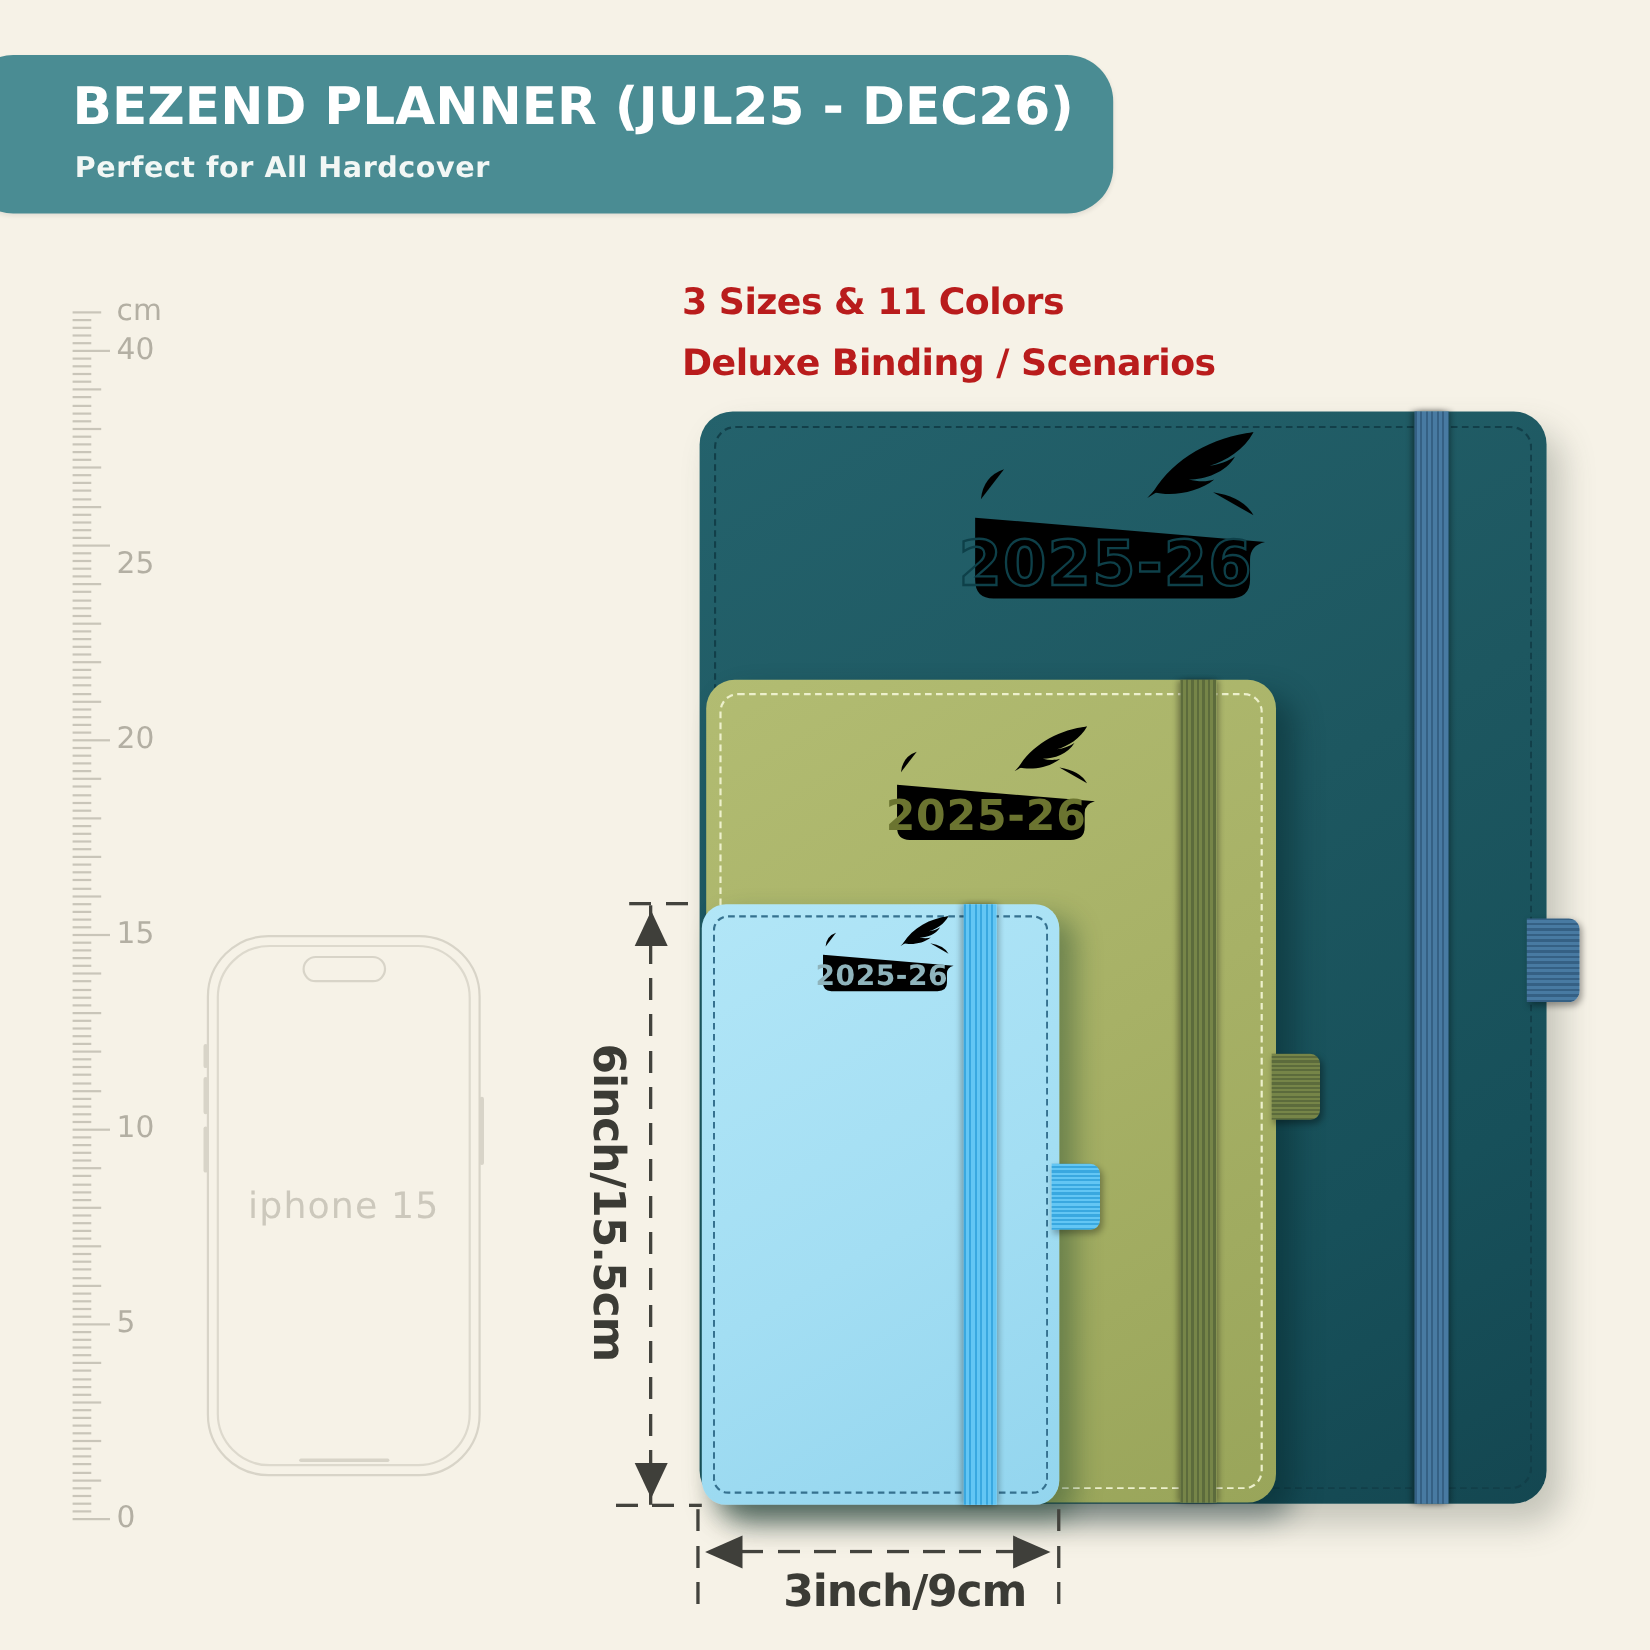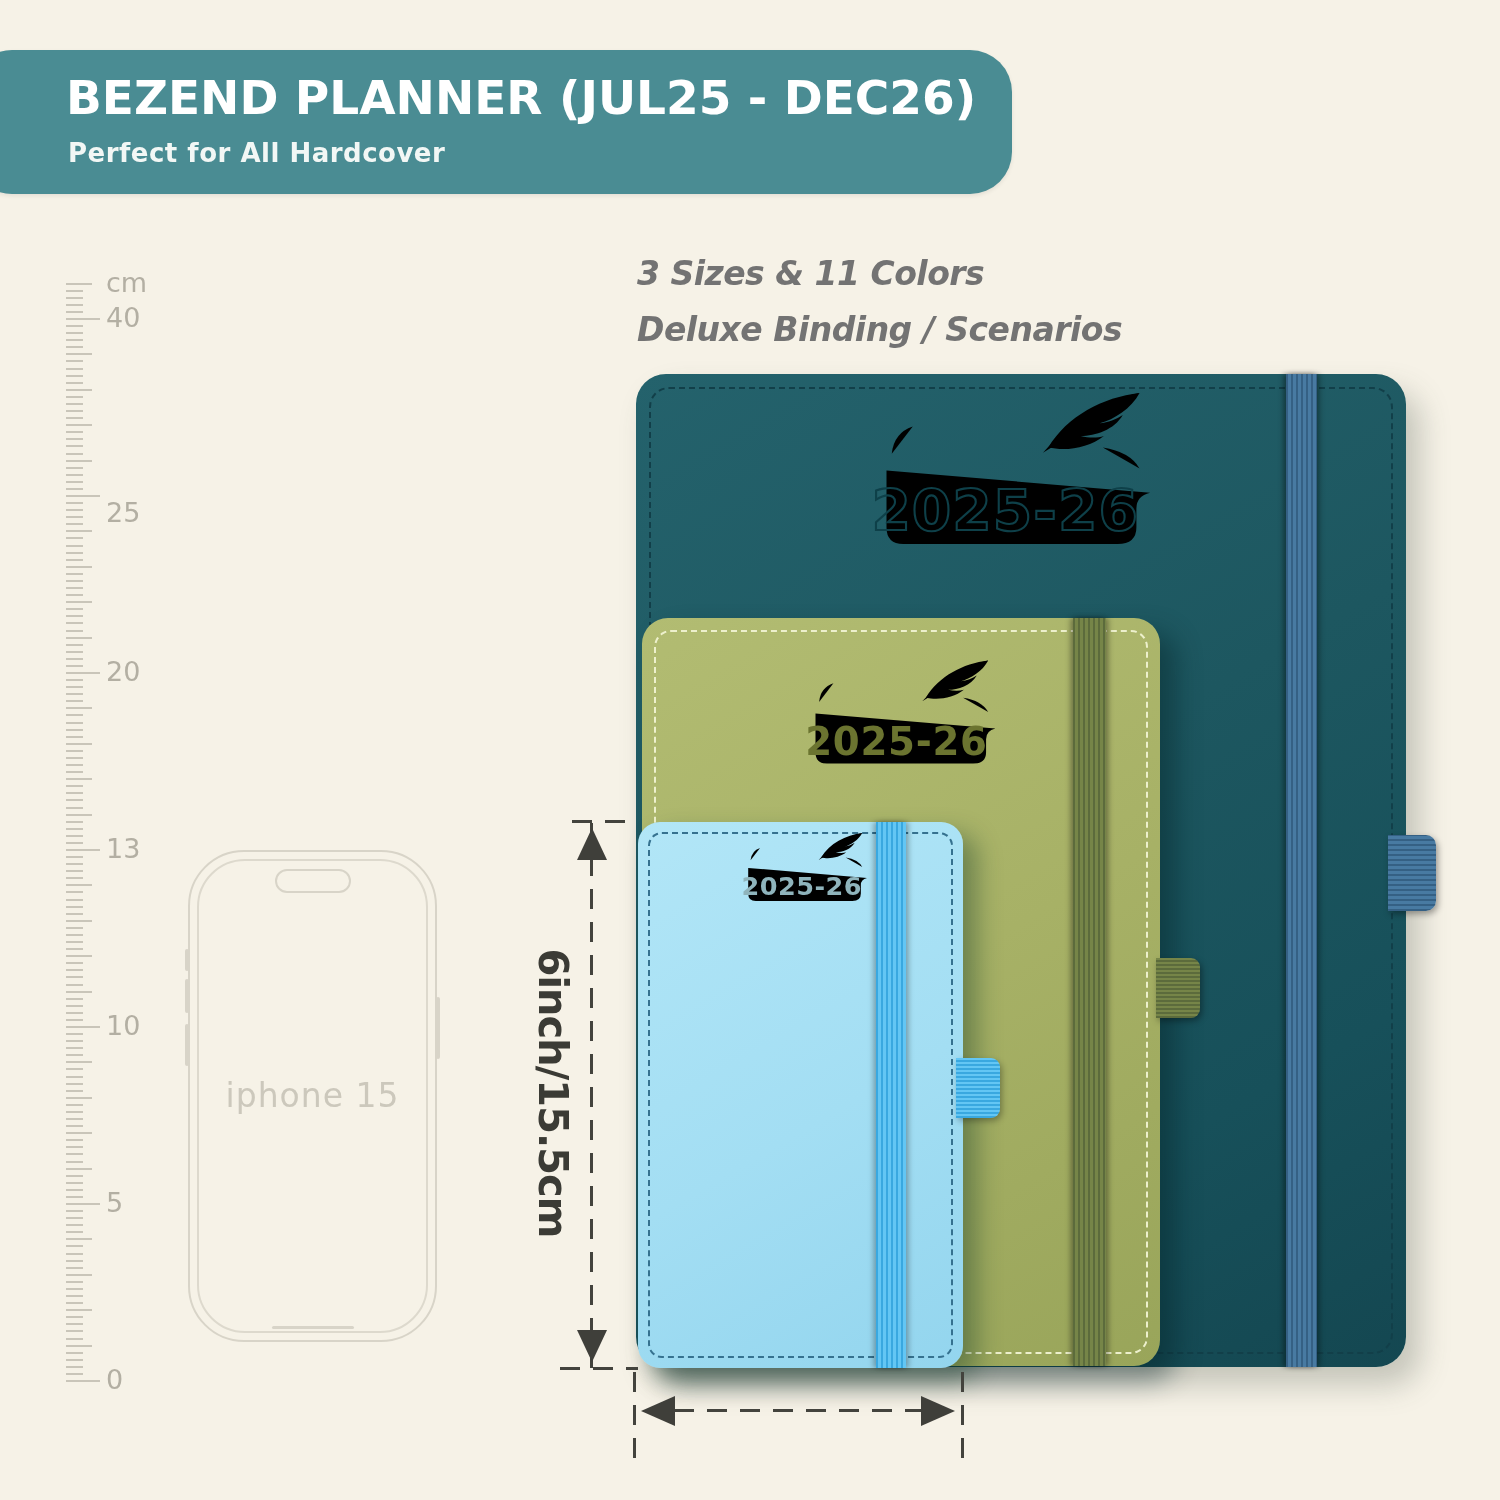--- a/index.html
+++ b/index.html
@@ -8,21 +8,21 @@
 
   
   .banner{position:absolute;left:-30px;top:50px;width:1042px;height:144px;
           background:#4a8c93;border-radius:42px;box-shadow:0 2px 4px rgba(0,0,0,.08);}
   .banner h1{margin:0;position:absolute;left:96px;top:20px;font-size:47px;font-weight:bold;
              letter-spacing:0px;color:#ffffff;white-space:nowrap;}
   .banner p{margin:0;position:absolute;left:98px;top:88px;font-size:26px;font-weight:bold;
             color:#f2f7f5;letter-spacing:.5px;}
 
   
-  .features{position:absolute;left:637px;top:246px;color:#737373;font-weight:bold;font-style:italic;}
+  .features{position:absolute;left:620px;top:246px;color:#b91c1c;font-weight:bold;}
   .features div{font-size:33px;line-height:56px;letter-spacing:-.5px;white-space:nowrap;}
 
   
   .ruler{position:absolute;left:60px;top:258px;width:120px;height:1150px;}
   .ruler .tick{position:absolute;left:6px;height:2px;background:#c9c5b9;}
   .ruler .rlabel{position:absolute;left:46px;font-size:27px;color:#b3afa3;}
 
   
   .phone{position:absolute;left:188px;top:850px;width:245px;height:488px;
          border:2px solid #d8d4c8;border-radius:56px;}
@@ -269,21 +269,21 @@
       <div class="tick" style="top: 60px; width: 34px;"></div>
       <div class="tick" style="top: 52.92px; width: 17px;"></div>
       <div class="tick" style="top: 45.84px; width: 17px;"></div>
       <div class="tick" style="top: 38.76px; width: 17px;"></div>
       <div class="tick" style="top: 31.68px; width: 17px;"></div>
       <div class="tick" style="top: 24.6px; width: 26px;"></div>
       <div class="rlabel" style="top: 8.6px;">cm</div>
       <div class="rlabel" style="top: 44px;">40</div>
       <div class="rlabel" style="top: 239px;">25</div>
       <div class="rlabel" style="top: 398px;">20</div>
-      <div class="rlabel" style="top: 575px;">13</div>
+      <div class="rlabel" style="top: 575px;">15</div>
       <div class="rlabel" style="top: 752px;">10</div>
       <div class="rlabel" style="top: 929px;">5</div>
       <div class="rlabel" style="top: 1106px;">0</div>
     </div>
 
   <div class="phone">
     <div class="inner"></div>
     <div class="island"></div>
     <div class="btn" style="left:-5px;top:97px;height:22px;"></div>
     <div class="btn" style="left:-5px;top:127px;height:34px;"></div>
@@ -340,14 +340,15 @@
   <div class="dim dashv" style="left:590px;top:823px;height:545px;"></div>
   <div class="dim arr up" style="left:577px;top:828px;"></div>
   <div class="dim arr down" style="left:577px;top:1330px;"></div>
   <div class="dim dimlabel" id="dim-v-label">6inch/15.5cm</div>
 
   <div class="dim dashv" style="left:633px;top:1372px;height:88px;"></div>
   <div class="dim dashv" style="left:961px;top:1372px;height:88px;"></div>
   <div class="dim dashh" style="left:674px;top:1409px;width:248px;"></div>
   <div class="dim arr left" style="left:641px;top:1396px;"></div>
   <div class="dim arr right" style="left:921px;top:1396px;"></div>
+  <div class="dim dimlabel" id="dim-h-label">3inch/9cm</div>
 
 </div>
 
 </body></html>

